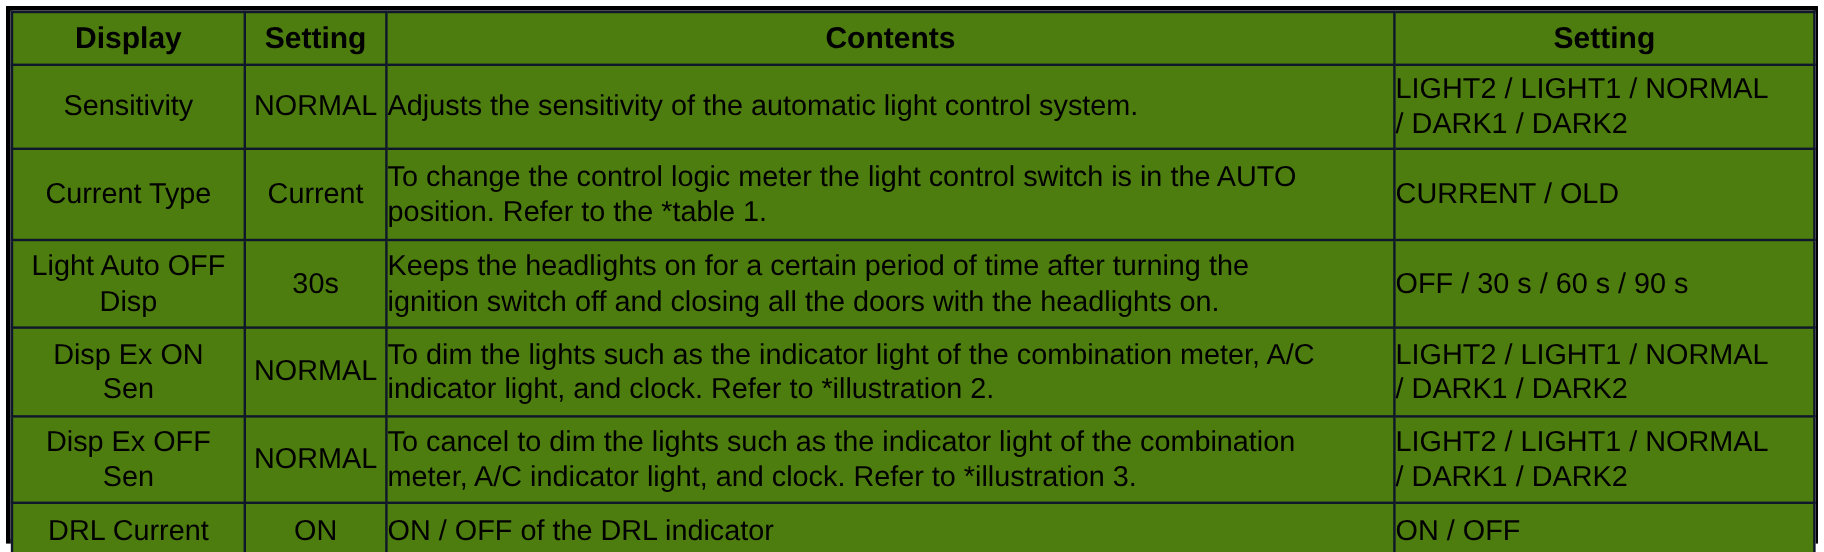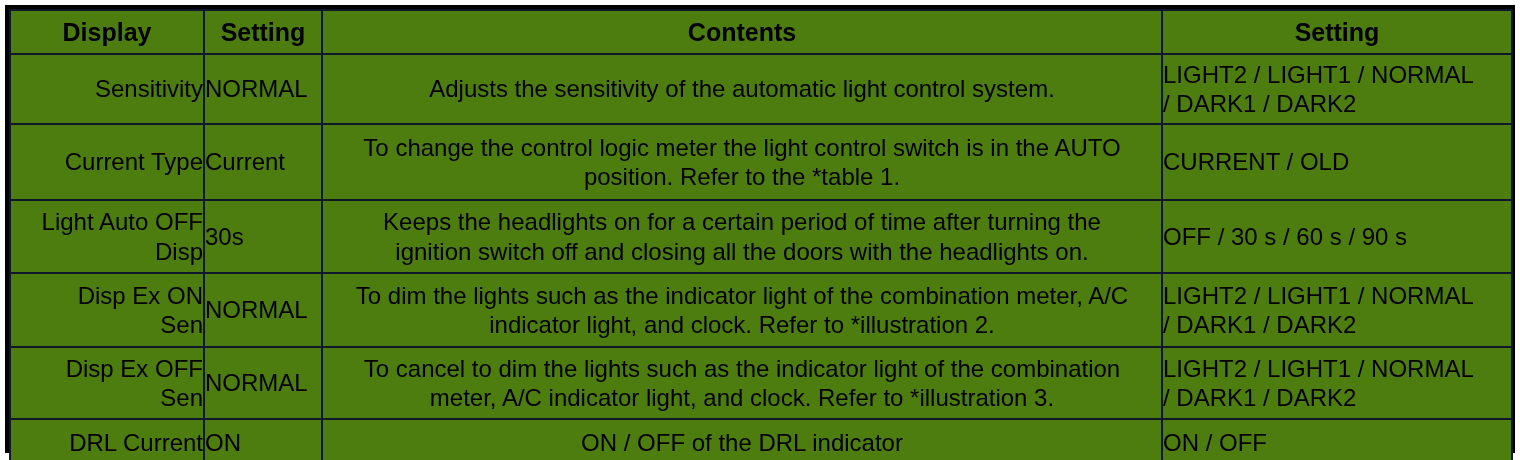--- a/index.html
+++ b/index.html
@@ -59,23 +59,23 @@
 
   tbody td {
     font-size: 24px;
     line-height: 1.22;
   }
 
   .cell-pad {
     padding: 0 7px;
   }
 
-  .cell-display { text-align: right; }
-  .cell-default { text-align: left; }
-  .cell-contents { text-align: center; }
+  .cell-display { text-align: center; }
+  .cell-default { text-align: center; }
+  .cell-contents { text-align: left; }
   .cell-setting  { text-align: left; }
 
   .row-r1 td { height: 68px; }
   .row-r2 td { height: 74px; }
   .row-r3 td { height: 71px; }
   .row-r4 td { height: 72px; }
   .row-r5 td { height: 70px; }
   .row-r6 td { height: 45px; }
 
   .line { display: block; white-space: pre; }

